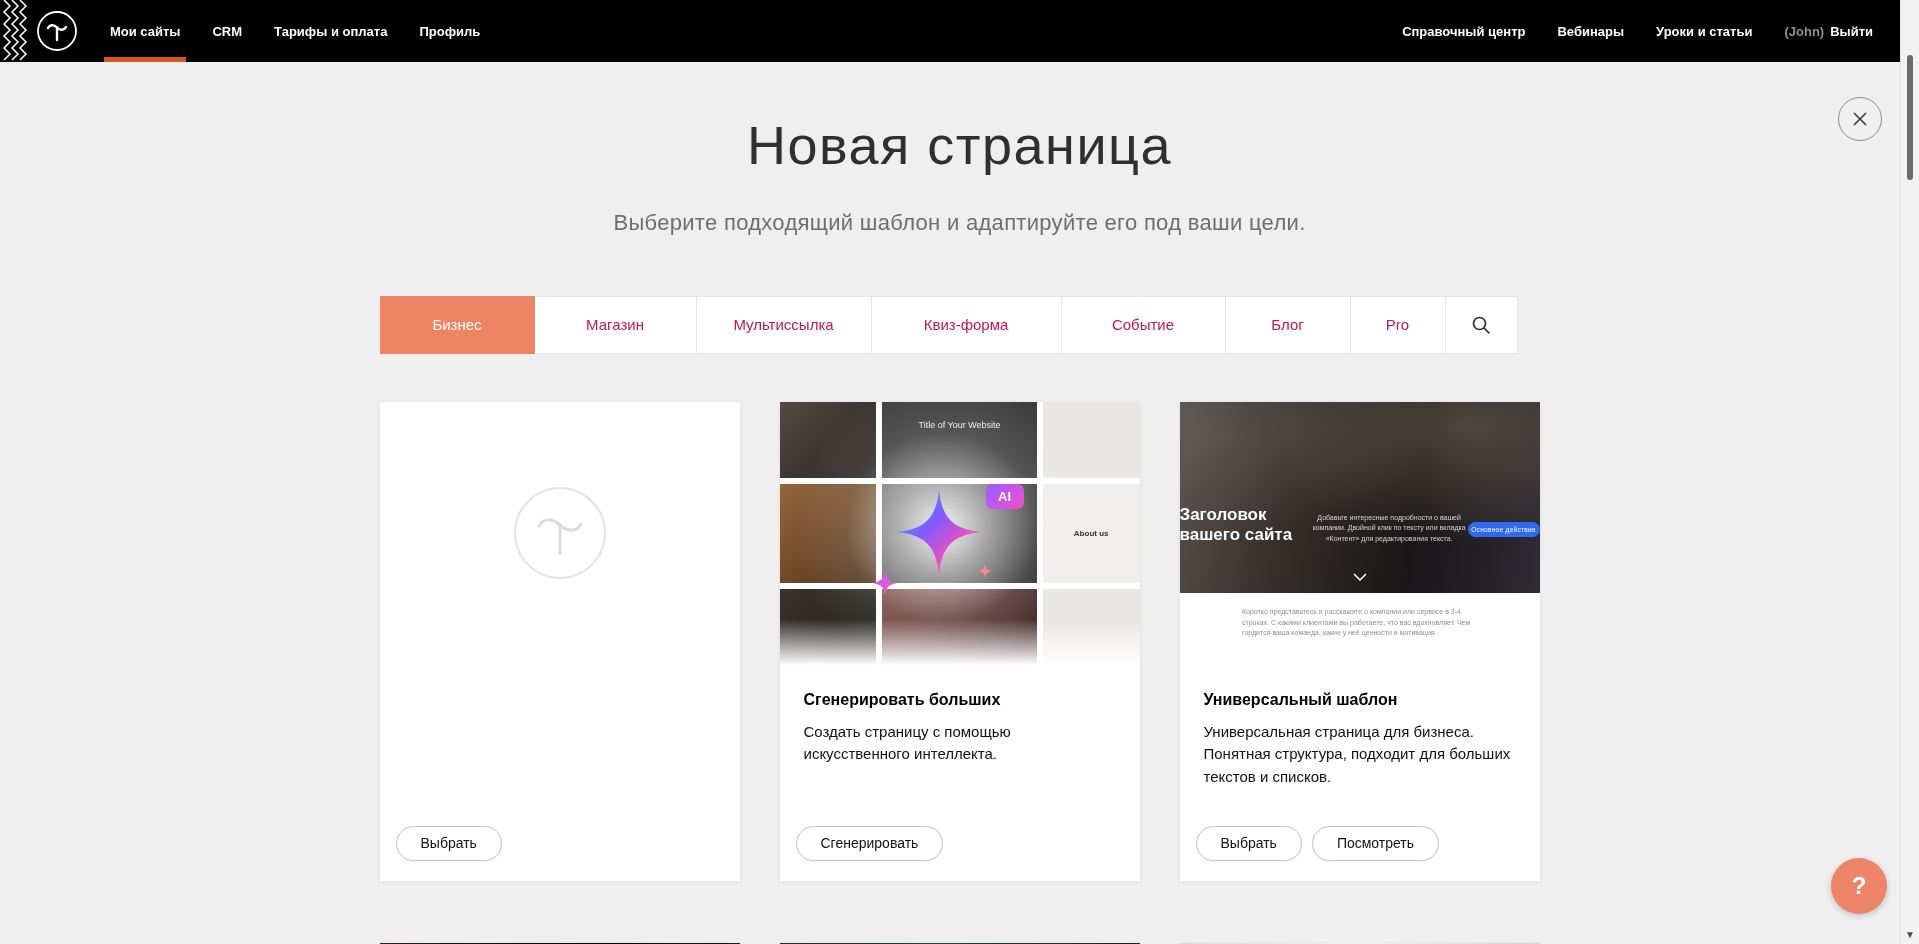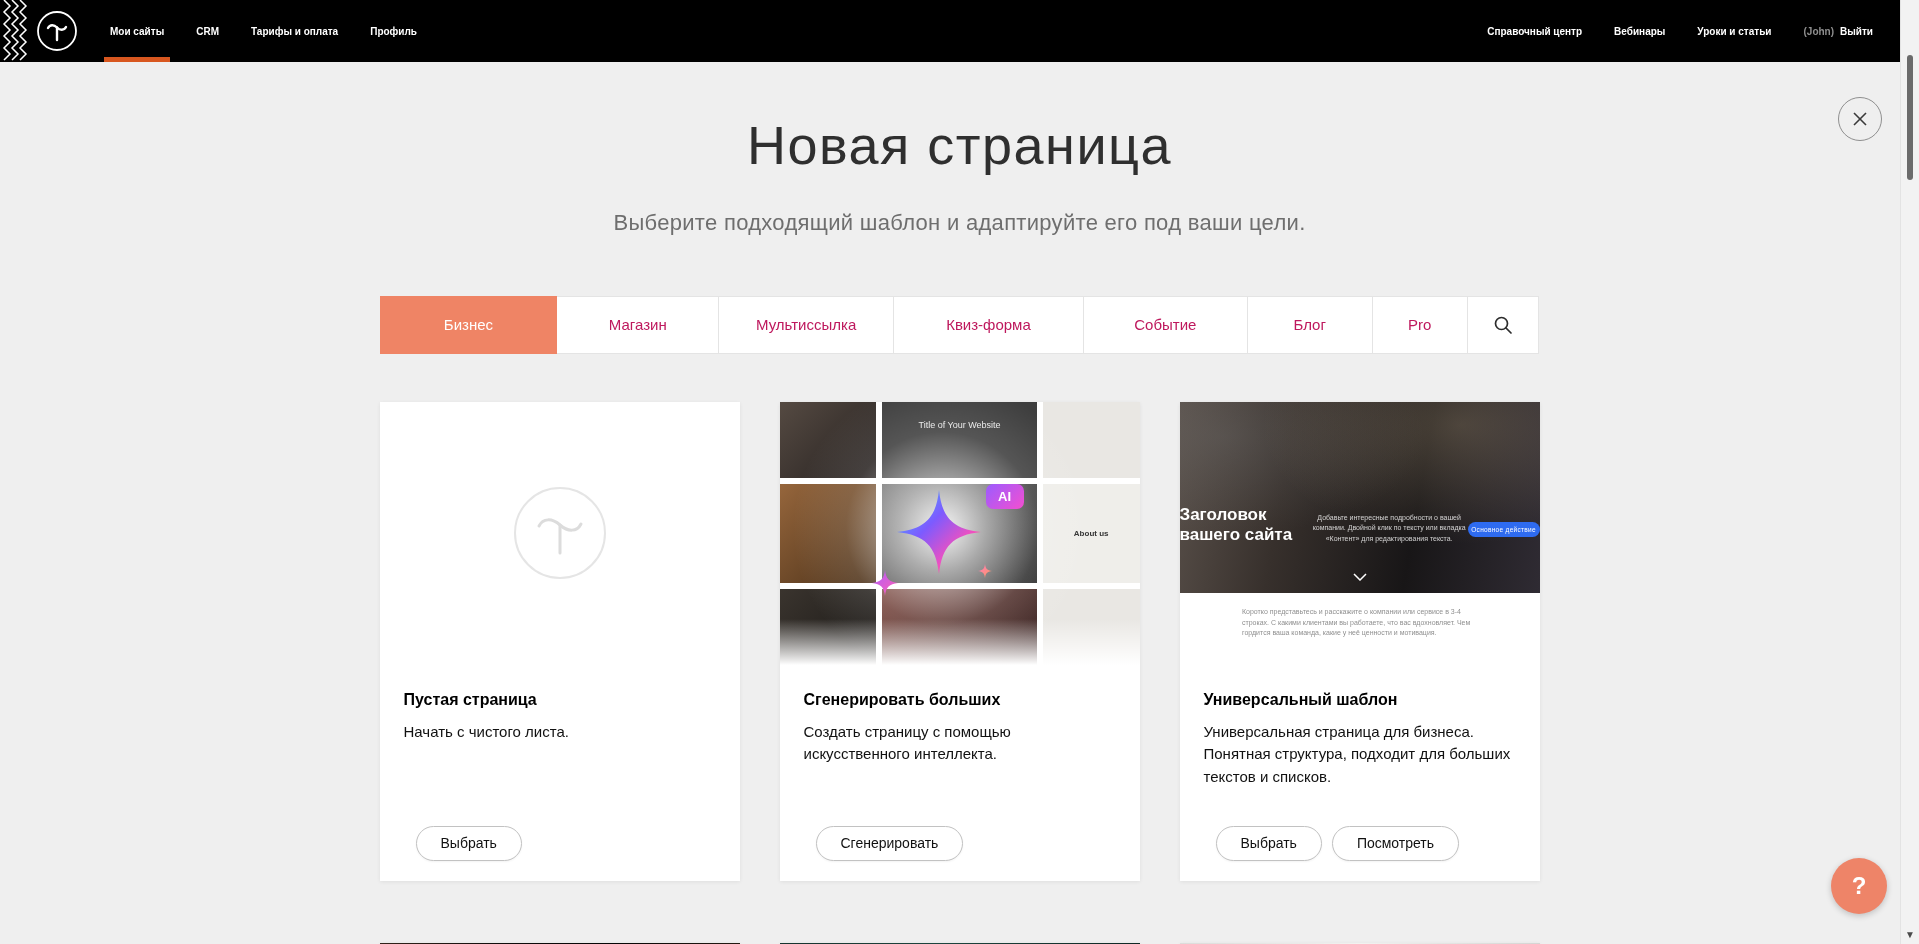--- a/index.html
+++ b/index.html
@@ -5,55 +5,55 @@
   * { margin:0; padding:0; box-sizing:border-box; }
   html,body { background:#dcdcdc; }
   body { font-family:"Liberation Sans", sans-serif; }
   .page { position:relative; width:1919px; height:944px; background:#efefef; overflow:hidden; }
 
   
   .topbar { position:absolute; top:0; left:0; right:0; height:62px; background:#000; display:flex; align-items:center; z-index:5; }
   .zigzag { margin-left:2px; flex:0 0 auto; }
   .logo { width:42px; height:42px; margin-left:8px; flex:0 0 auto; cursor:pointer; }
   .nav-left { display:flex; height:100%; margin-left:16px; }
-  .nav-item { position:relative; display:flex; align-items:center; padding:0 16px; color:#fff; font-size:10px; font-weight:bold; text-decoration:none; cursor:pointer; white-space:nowrap; }
+  .nav-item { position:relative; display:flex; align-items:center; padding:0 16px; color:#fff; font-size:13px; font-weight:bold; text-decoration:none; cursor:pointer; white-space:nowrap; }
   .nav-underline { position:absolute; left:10px; right:10px; bottom:0; height:5px; background:#d8571f; }
   .nav-right { margin-left:auto; display:flex; align-items:center; height:100%; margin-right:30px; }
   .nav-right .nav-item { padding:0 16px; }
   .user-name { color:#8f8f8f; margin-right:6px; }
 
   
   .main { position:absolute; top:62px; left:0; right:0; bottom:0; }
   .close-btn { position:absolute; top:35px; right:37px; width:44px; height:44px; border-radius:50%; border:1.5px solid #8f8f8f; background:transparent; display:flex; align-items:center; justify-content:center; cursor:pointer; }
   .page-title { margin:55px 0 0; text-align:center; font-size:54px; line-height:1.05; font-weight:200; letter-spacing:1.5px; color:#2f2f2f; }
   .subtitle { margin:36px 0 0; text-align:center; font-size:22px; font-weight:300; color:#6e6e6e; letter-spacing:0.3px; }
 
   
   .tabs { width:1160px; margin:60px auto 0; display:flex; height:58px; }
   .tab { display:flex; align-items:center; justify-content:center; font-size:15px; color:#be185d; background:#fff; border:1px solid #e4e4e4; border-left:none; cursor:pointer; }
   .tab:first-child { border-left:1px solid #e4e4e4; }
   .tab.active { background:#ef8465; border-color:#ef8465; color:#fff; }
-  .tabs .tab:nth-child(1){ width:178px; }
+  .tabs .tab:nth-child(1){ width:155px; }
   .tabs .tab:nth-child(2){ width:162px; }
   .tabs .tab:nth-child(3){ width:175px; }
   .tabs .tab:nth-child(4){ width:190px; }
   .tabs .tab:nth-child(5){ width:164px;text-align:right; }
   .tabs .tab:nth-child(6){ width:125px; }
   .tabs .tab:nth-child(7){ width:95px; }
   .tabs .tab:nth-child(8){ width:72px; }
 
   
   .grid { width:1160px; margin:48px auto 0; display:grid; grid-template-columns:360px 360px 360px; column-gap:40px; row-gap:62px; }
   .card { position:relative; background:#fff; height:479px; box-shadow:0 1px 4px rgba(0,0,0,0.07); }
   .card-image { position:relative; height:263px; overflow:hidden; }
   .card-image.blank { display:flex; align-items:center; justify-content:center; background:#fff; }
   .card-body { padding:26px 24px 0; }
   .card-title { font-size:16px; font-weight:bold; color:#000; }
   .card-desc { margin-top:12px; font-size:15px; line-height:1.5; color:#111; max-width:310px; }
-  .card-actions { position:absolute; left:36px; bottom:20px; display:flex; gap:10px; }
+  .card-actions { position:absolute; left:16px; bottom:20px; display:flex; gap:10px; }
   .pill-btn { height:35px; padding:0 24px; border:1px solid #c2c2c2; border-radius:18px; background:#fff; font-size:14px; color:#111; display:flex; align-items:center; cursor:pointer; font-family:inherit; box-shadow:0 1px 2px rgba(0,0,0,0.05); }
 
   
   .mosaic { position:absolute; inset:0; display:grid; grid-template-columns:1fr 1.6fr 1fr; grid-template-rows:1fr 1.3fr 1fr; gap:6px; background:#fff; padding:0; }
   .tile { overflow:hidden; }
   .t-a { background:linear-gradient(135deg,#554a42,#262120); }
   .t-b { background:#3e3e3e; display:flex; justify-content:center; align-items:flex-start; padding-top:18px; color:#e9e9e9; font-size:9px; }
   .t-c { background:#e9e7e3; }
   .t-d { background:linear-gradient(135deg,#96663c,#4a3018); }
   .t-e { background:linear-gradient(135deg,#606060,#2e2e2e); }
@@ -161,24 +161,20 @@
     <div class="grid">
 
       <div class="card">
         <div class="card-image blank">
           <svg width="96" height="96" viewBox="0 0 96 96">
             <circle cx="48" cy="48" r="45" fill="none" stroke="#e5e5e5" stroke-width="2"></circle>
             <path d="M27 41 C31 33 40 33 48 40 C56 47 65 47 69 39" fill="none" stroke="#dcdcdc" stroke-width="3" stroke-linecap="round"></path>
             <path d="M48 40 L48 68" fill="none" stroke="#dcdcdc" stroke-width="3" stroke-linecap="round"></path>
           </svg>
         </div>
-        <div class="card-body">
-          <div class="card-title">Пустая страница</div>
-          <div class="card-desc">Начать с чистого листа.</div>
-        </div>
         <div class="card-actions">
           <button class="pill-btn">Выбрать</button>
         </div>
       </div>
 
       <div class="card">
         <div class="card-image">
           <div class="mosaic">
             <div class="tile t-a"></div>
             <div class="tile t-b">

